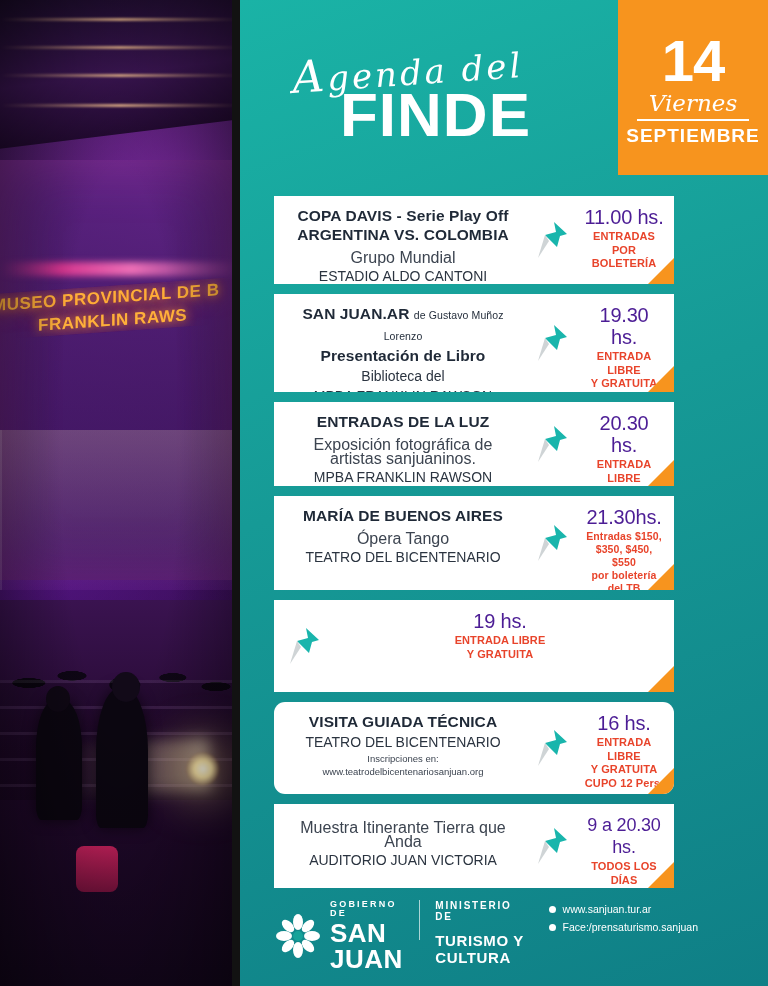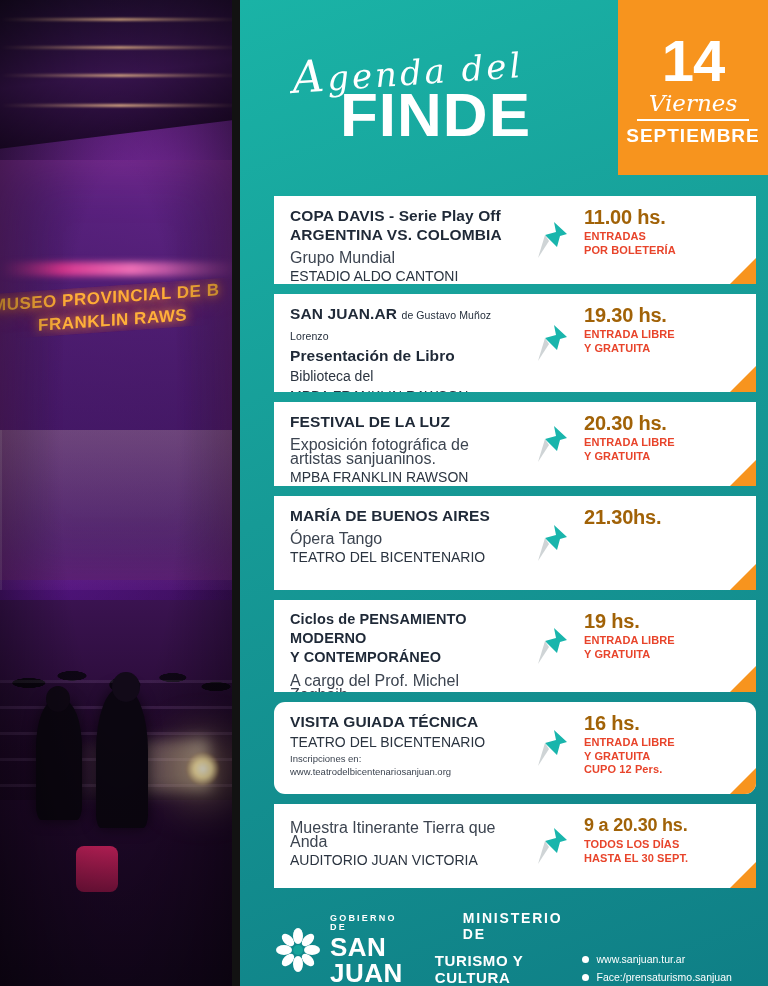--- a/index.html
+++ b/index.html
@@ -213,21 +213,22 @@
   }
   .date-badge .rule {
     width: 112px; height: 2px; background: #ffffff;
     margin: 3px auto 2px auto;
   }
 
   
   .events {
     position: absolute;
     left: 34px; top: 196px;
-    width: 482px;
+    width: 400px;
+    text-align: center;
   }
   .card {
     position: relative;
     background: #ffffff;
     margin-bottom: 10px;
     overflow: hidden;
     display: flex;
     align-items: stretch;
   }
   .card .corner {
@@ -277,22 +278,22 @@
     font-weight: normal;
     font-size: 10.5px;
   }
   .t-extra {
     color: #3c4450;
     font-size: 9.5px;
     line-height: 12.5px;
     margin-top: 2px;
   }
   .time {
-    color: #a16207;
-    font-weight: bold;
+    color: #4c1d95;
+    font-weight: normal;
     font-size: 20px;
     line-height: 22px;
     letter-spacing: -.2px;
   }
   .time.sm { font-size: 18px; }
   .note {
     color: #e8442b;
     font-weight: bold;
     font-size: 11px;
     line-height: 13.5px;
@@ -307,21 +308,21 @@
     position: relative;
   }
   .pin svg { display: block; }
 
   
   .footer {
     position: absolute;
     left: 0; bottom: 0;
     width: 458px; height: 86px;
     display: flex;
-    align-items: flex-end;
+    align-items: flex-start;
     color: #ffffff;
   }
   .footer .logo-block {
     display: flex;
     align-items: center;
     margin-left: 36px;
   }
   .flower { width: 44px; height: 44px; }
   .gov {
     margin-left: 10px;
@@ -338,24 +339,23 @@
     letter-spacing: .5px;
     margin-top: 2px;
   }
   .vbar {
     width: 1px;
     height: 40px;
     background: rgba(255,255,255,.65);
     margin: 0 16px;
   }
   .ministry .small {
-    font-size: 14px;
+    font-size: 10px;
     letter-spacing: 1.8px;
     font-weight: bold;
-    margin-left: 28px;
   }
   .ministry .big {
     font-size: 15px;
     font-weight: bold;
     letter-spacing: .6px;
     margin-top: 10px;
   }
   .contact {
     margin-left: 20px;
     font-size: 10.5px;
@@ -461,21 +461,21 @@
         <div class="right-col">
           <div class="time">19.30 hs.</div>
           <div class="note" style="white-space:pre-line">ENTRADA LIBRE
 Y GRATUITA</div>
         </div>
         <div class="corner"></div>
       </div>
 
       <div class="card" style="height:84px;">
         <div class="left-col">
-          <div class="t-title">FESTIVAL DE LA LUZ</div>
+          <div class="t-title">ENTRADAS DE LA LUZ</div>
           <div class="t-sub">Exposición fotográfica de artistas sanjuaninos.</div>
           <div class="t-venue">MPBA FRANKLIN RAWSON</div>
         </div>
         <div class="pin-col">
           <span class="pin">
             <svg width="34" height="40" viewBox="0 0 34 40">
               <path d="M18 2 L31 14 L24 16 L21 27 L9 15 L20 12 Z" fill="#19b5ac"></path>
               <path d="M9 15 L2 38 L13 21 Z" fill="#cfd4d6"></path>
             </svg>
           </span>
@@ -497,31 +497,28 @@
         <div class="pin-col">
           <span class="pin">
             <svg width="34" height="40" viewBox="0 0 34 40">
               <path d="M18 2 L31 14 L24 16 L21 27 L9 15 L20 12 Z" fill="#19b5ac"></path>
               <path d="M9 15 L2 38 L13 21 Z" fill="#cfd4d6"></path>
             </svg>
           </span>
         </div>
         <div class="right-col">
           <div class="time">21.30hs.</div>
+          <div class="note tiny" style="white-space:pre-line">Entradas $150,
+$350, $450, $550
+por boletería del TB</div>
         </div>
         <div class="corner"></div>
       </div>
 
       <div class="card" style="height:92px;">
-        <div class="left-col">
-          <div class="t-title small">Ciclos de PENSAMIENTO MODERNO</div>
-          <div class="t-title small">Y CONTEMPORÁNEO</div>
-          <div class="t-sub">A cargo del Prof. Michel Zeghaib</div>
-          <div class="t-venue">MPBA FRANKLIN RAWSON</div>
-        </div>
         <div class="pin-col">
           <span class="pin">
             <svg width="34" height="40" viewBox="0 0 34 40">
               <path d="M18 2 L31 14 L24 16 L21 27 L9 15 L20 12 Z" fill="#19b5ac"></path>
               <path d="M9 15 L2 38 L13 21 Z" fill="#cfd4d6"></path>
             </svg>
           </span>
         </div>
         <div class="right-col">
           <div class="time">19 hs.</div>

